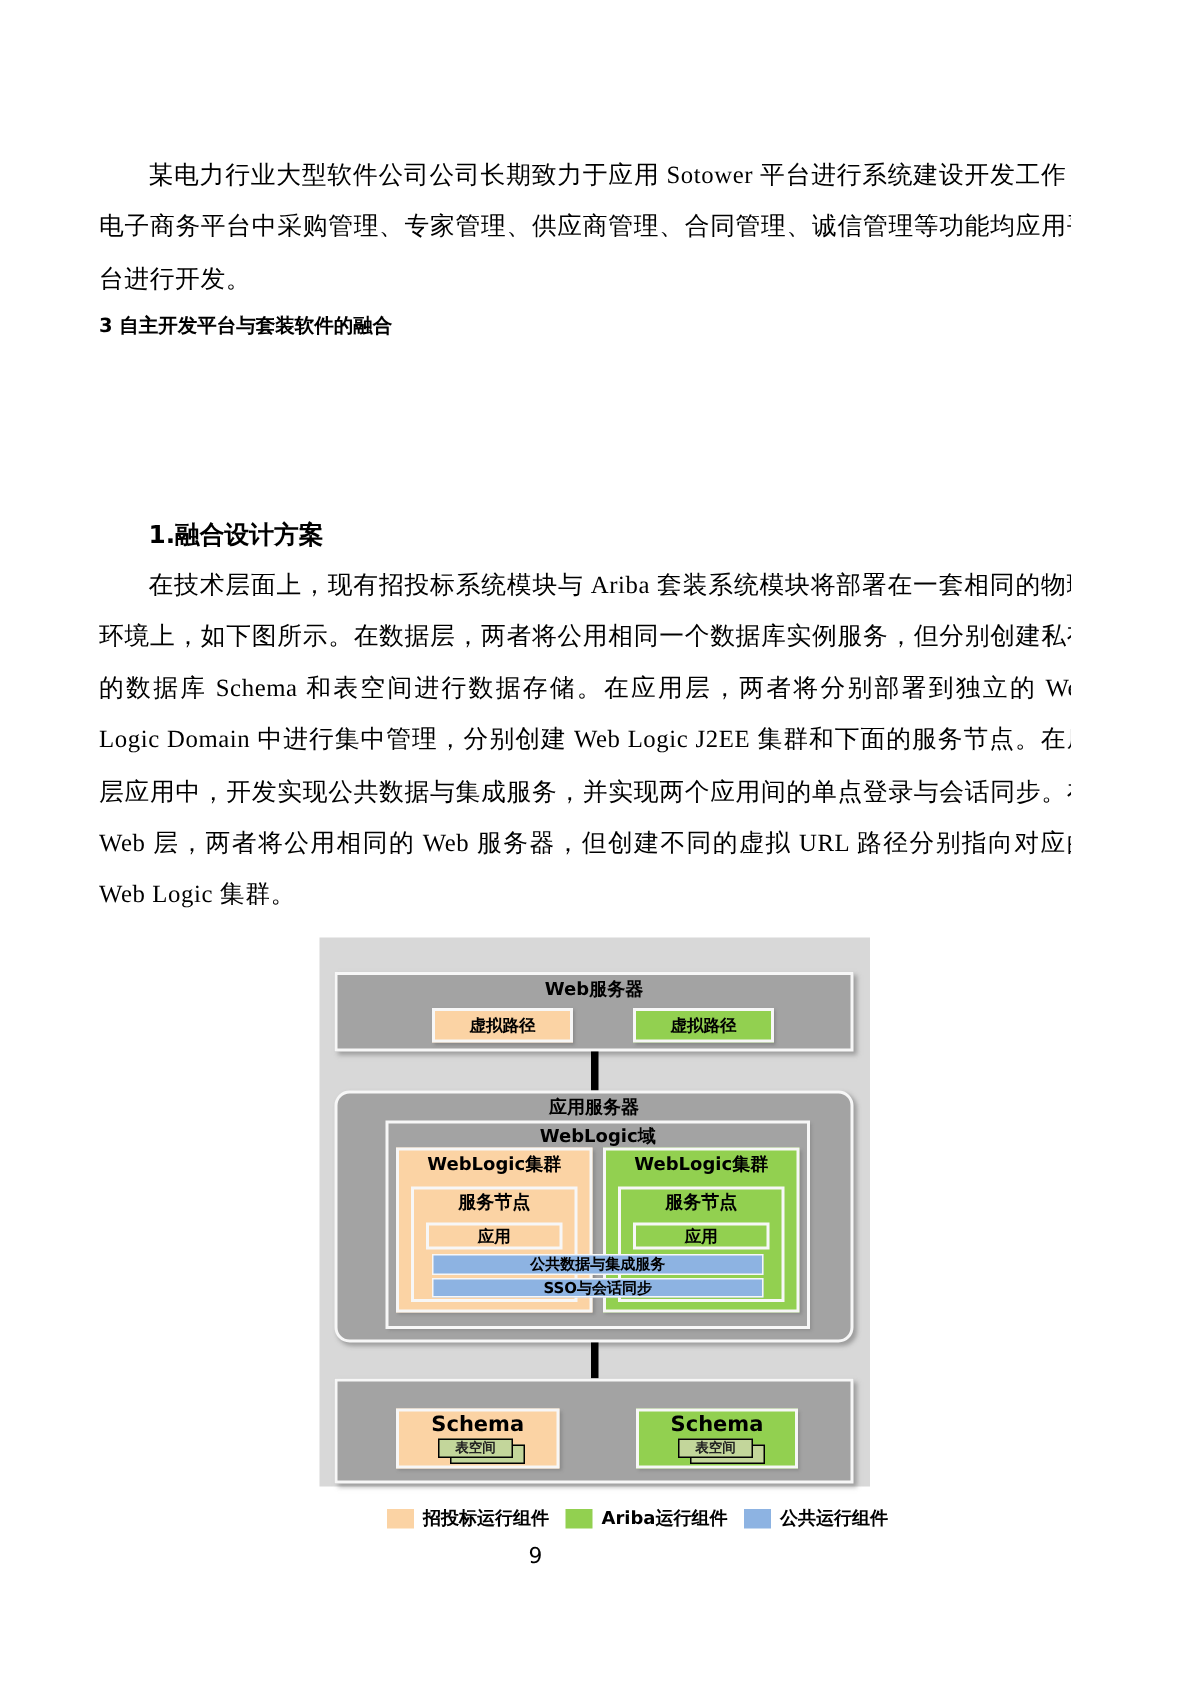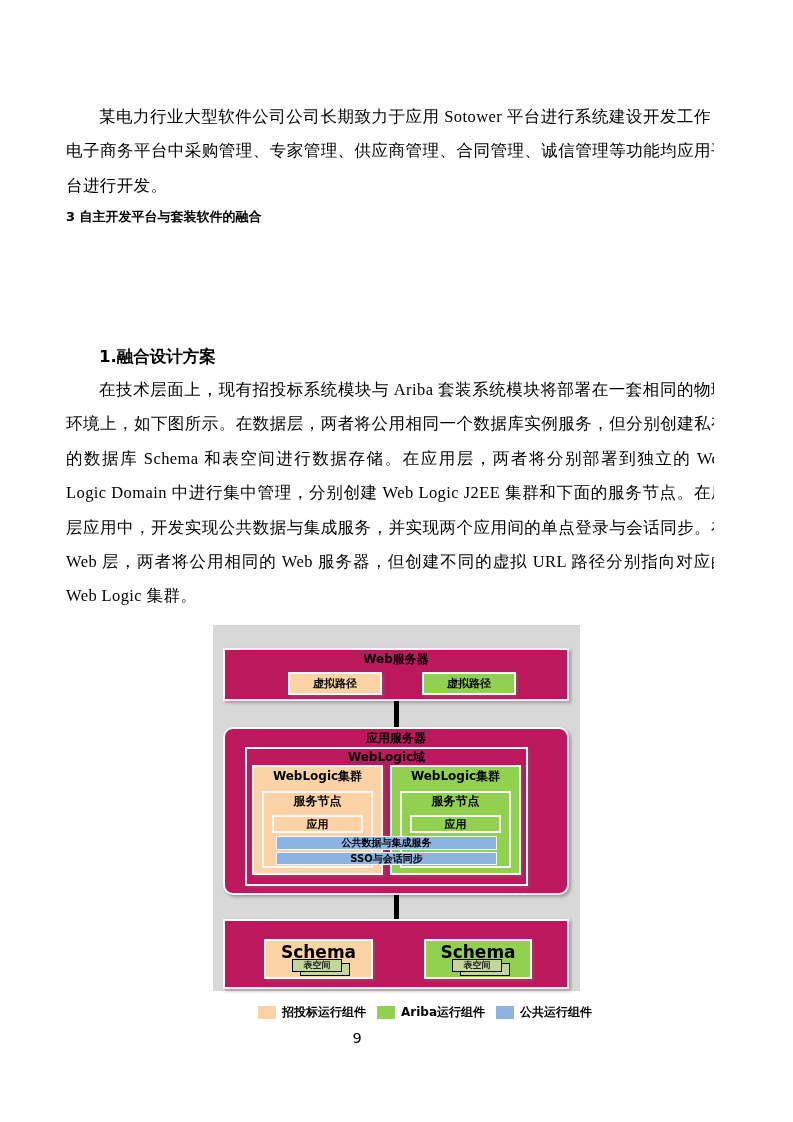--- a/index.html
+++ b/index.html
@@ -25,21 +25,21 @@
   }
   
   .figure {
     position:absolute; left:213px; top:625px; width:367px; height:366px;
     background:#d8d8d8;
     font-family:"DejaVu Sans","Liberation Sans",sans-serif; color:#000;
   }
   .fig-title { position:absolute; top:4px; left:0; width:100%; text-align:center;
     font-weight:bold; font-size:13px; }
   .blue-box {
-    position:absolute; background:#be185d; border:2px solid #f7f7f7;
+    position:absolute; background:#a3a3a3; border:2px solid #f7f7f7;
     box-shadow:2px 2px 3px rgba(110,110,110,.55);
   }
   .box-label { width:100%; text-align:center; font-weight:bold; font-size:12px;
     line-height:16px; margin-top:1px; }
   .mini-box {
     position:absolute; border:2px solid #f7f7f7; font-weight:bold; font-size:11px;
     display:flex; align-items:center; justify-content:center;
     box-shadow:1.5px 1.5px 2px rgba(110,110,110,.5);
     text-align:right;
   }
@@ -65,21 +65,21 @@
   .ts-back {
     position:absolute; left:8px; top:4px; width:50px; height:13px;
     background:#c3d69b; border:1px solid #000;
   }
   .ts-front {
     position:absolute; left:0; top:0; width:50px; height:13px;
     background:#c3d69b; border:1px solid #000;
     display:flex; align-items:center; justify-content:center;
     font-size:9px; font-weight:bold; color:#222;
   }
-  .schema-label { width:100%; text-align:center; font-weight:bold; font-size:17px;
+  .schema-label { width:100%; text-align:center; font-weight:bold; font-size:14px;
     margin-top:1px; }
   
   .legend {
     position:absolute; left:213px; top:1003px; height:18px;
     display:flex; align-items:center;
     font-family:"DejaVu Sans","Liberation Sans",sans-serif;
     font-weight:bold; font-size:12px;margin-left:45px;
   }
   .legend .swatch { width:18px; height:13px; margin-right:6px; }
   .legend .lbl { margin-right:11px; }
@@ -107,21 +107,21 @@
       <div class="box-label">Web服务器</div>
       <div class="mini-box fill-orange" style="left:63px; top:22px; width:94px; height:23px;">虚拟路径</div>
       <div class="mini-box fill-green" style="left:197px; top:22px; width:94px; height:23px;">虚拟路径</div>
     </div>
 
     <div class="connector" style="top:76px; height:26px;"></div>
 
     <div class="blue-box" style="left:10px; top:102px; width:346px; height:168px;border-radius:10px;">
       <div class="box-label">应用服务器</div>
 
-      <div class="node-box" style="left:20px; top:18px; width:283px; height:139px; box-shadow:1.5px 1.5px 2px rgba(110,110,110,.4);">
+      <div class="node-box" style="left:32px; top:18px; width:283px; height:139px; box-shadow:1.5px 1.5px 2px rgba(110,110,110,.4);">
         <div class="box-label" style="margin-top:0;">WebLogic域</div>
 
         <div class="cluster fill-orange" style="left:5px; top:16px; width:131px; height:110px;">
           <div class="box-label">WebLogic集群</div>
           <div class="node-box" style="left:8px; top:24px; width:111px; height:77px;">
             <div class="box-label" style="margin-top:0;">服务节点</div>
             <div class="inner-app" style="left:8px; top:22px; width:91px; height:18px;">应用</div>
           </div>
         </div>
 

